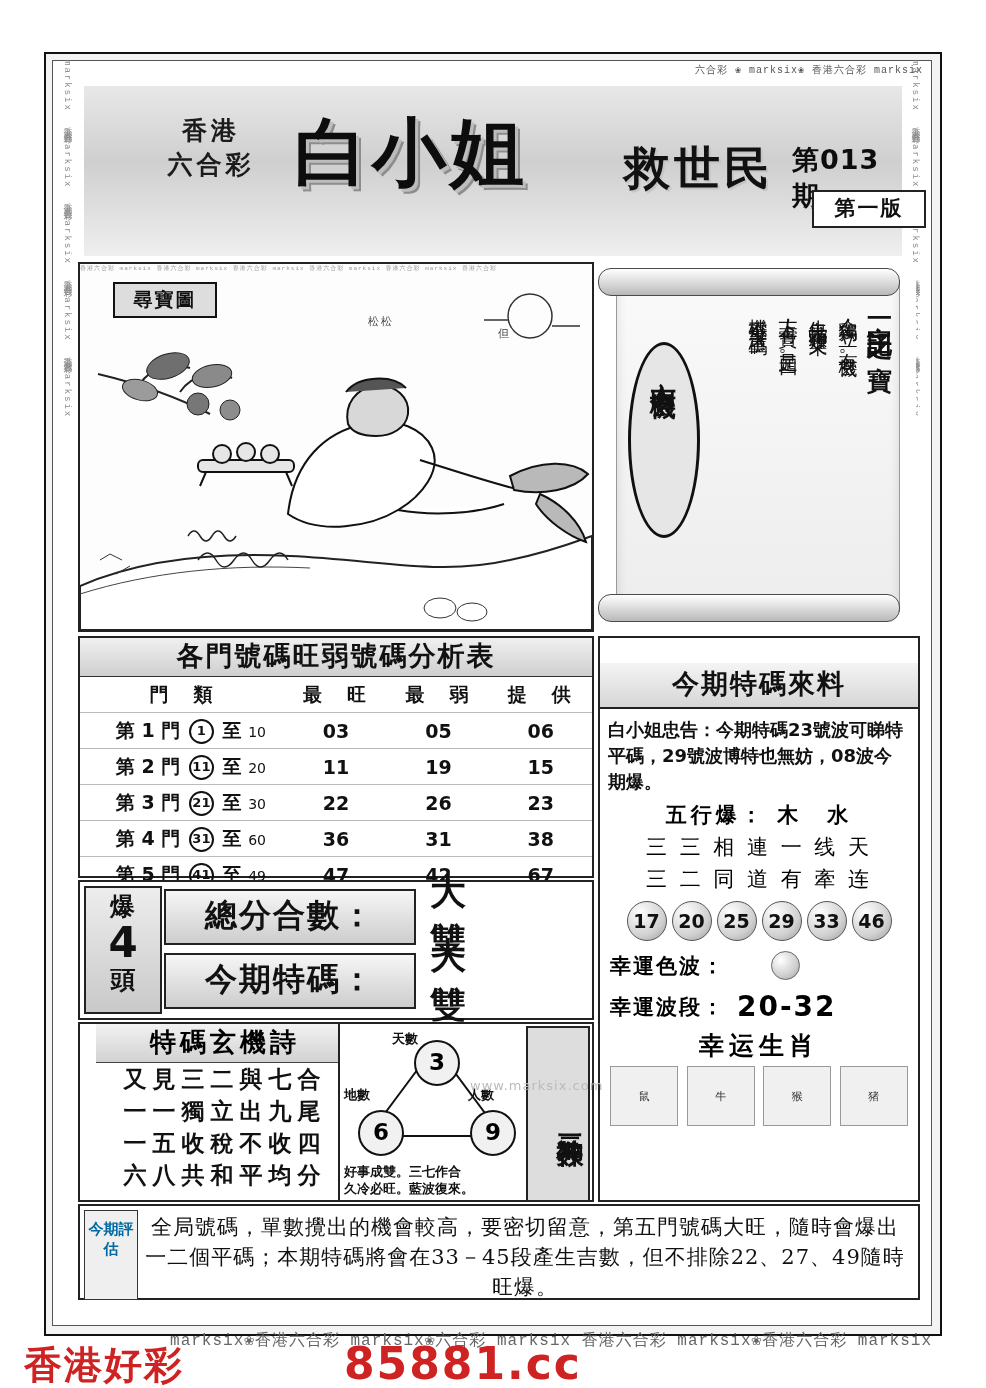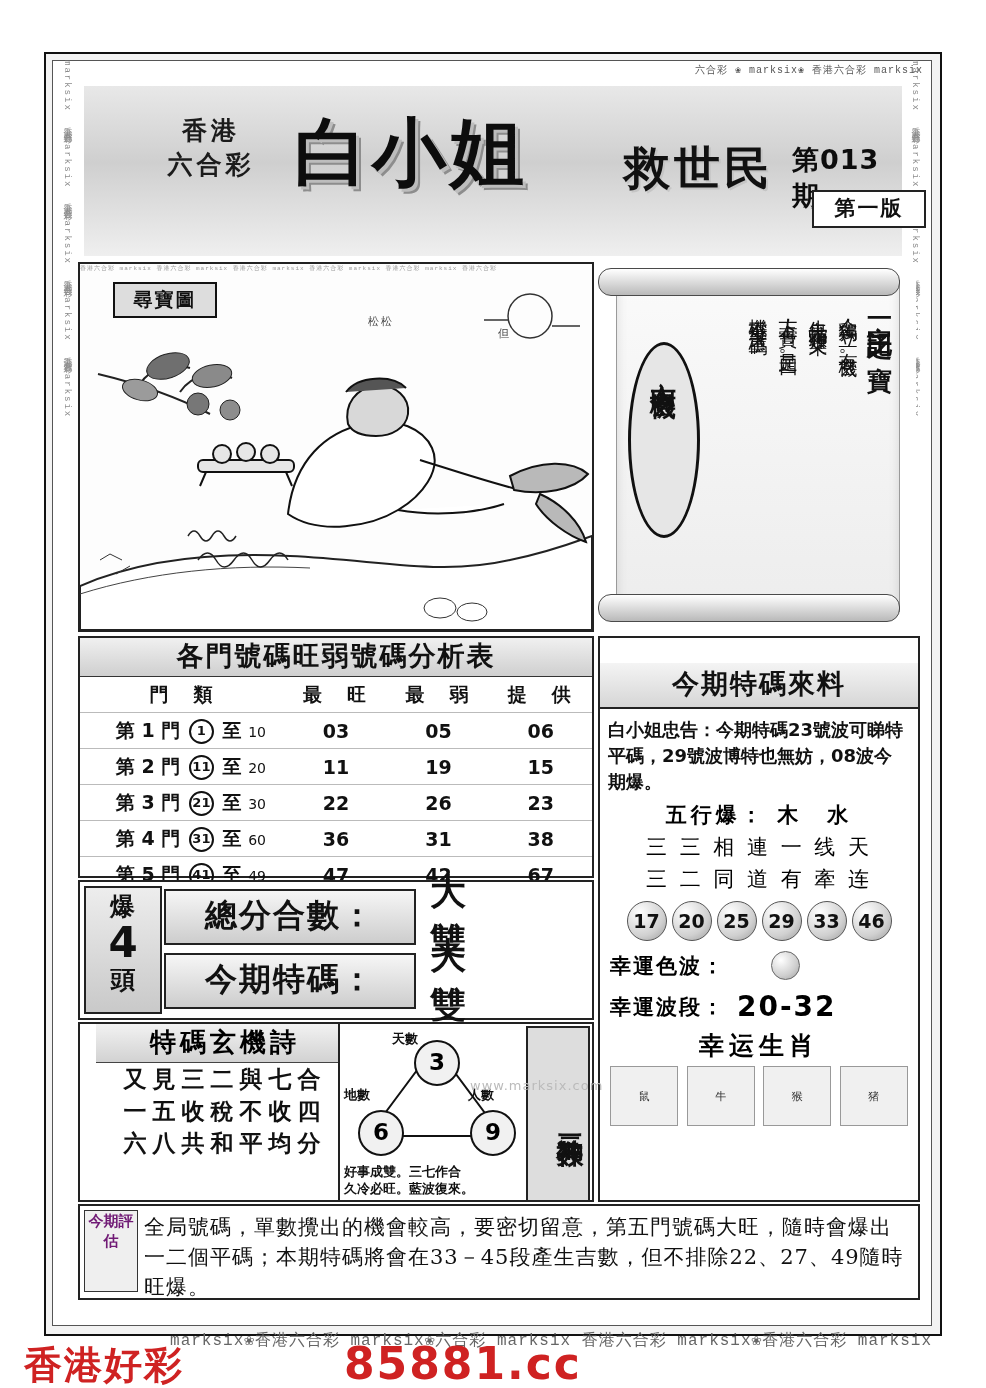--- a/index.html
+++ b/index.html
@@ -289,26 +289,27 @@
 
   
   .comment-box {
     position:absolute; left:78px; top:1204px; width:838px; height:92px;
     border:2px solid #222; background:#fff;
   }
   .comment-tag {
     position:absolute; left:4px; top:4px; width:52px; height:80px;
     border:1px solid #333; background:#efefef;
     font-size:15px; font-weight:bold; text-align:center; line-height:20px;
-    padding-top:0; color:#701a75;
+    padding-top:8px; color:#0369a1;
   }
   .comment-text {
     position:absolute; left:64px; top:6px; width:762px;
     font-size:21px; line-height:30px; color:#111; letter-spacing:1px;
     font-family:"DejaVu Serif","Liberation Serif",serif;
+    text-align:center;
   }
 
   .bottomstrip {
     position:absolute; left:52px; top:1330px; width:880px; height:16px;
     font-size:16px; color:#666; text-align:right; letter-spacing:1px;
     font-family:Liberation Mono, monospace;
   }
   .footer {
     position:absolute; left:24px; top:1338px; width:940px; height:46px;
   }
@@ -544,20 +545,21 @@
     </div>
     <div class="burst-row r2">
       <div class="burst-label">今期特碼：</div>
       <div class="burst-val">大　雙</div>
     </div>
   </div>
 
   <div class="poem-box">
     <div class="ph">特碼玄機詩</div>
     <div class="pl">又見三二與七合</div>
+    <div class="pl">一一獨立出九尾</div>
     <div class="pl">一五收稅不收四</div>
     <div class="pl">六八共和平均分</div>
   </div>
 
   <div class="tri-box">
     <svg viewBox="0 0 190 150" style="position:absolute;left:0;top:0;width:190px;height:150px">
       <polygon points="95,22 28,112 162,112" fill="none" stroke="#111" stroke-width="2"></polygon>
     </svg>
     <div class="tri-label" style="left:52px; top:6px;">天數</div>
     <div class="tri-label" style="left:4px; top:62px;">地數</div>

